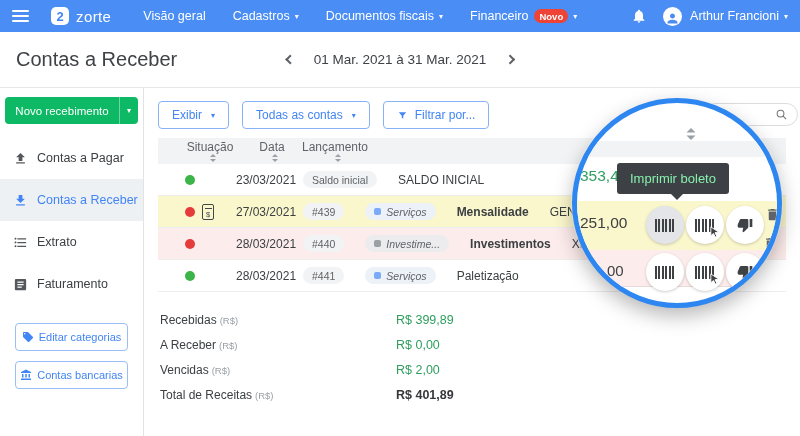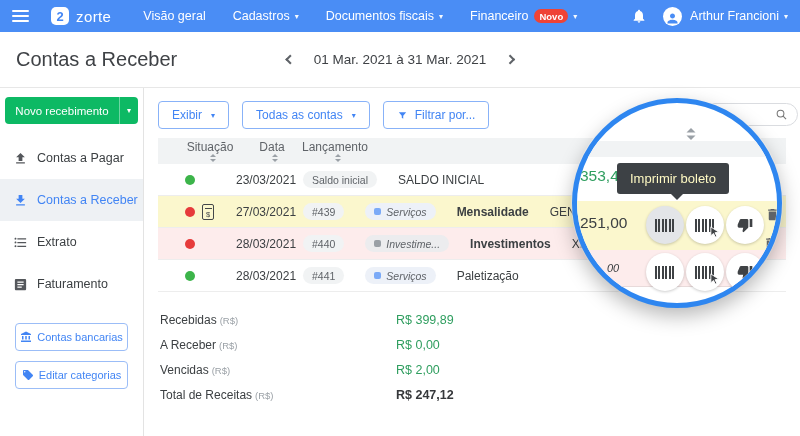--- a/index.html
+++ b/index.html
@@ -112,22 +112,22 @@
   .lens { position:absolute; left:572px; top:98px; width:210px; height:210px;
     border-radius:50%; border:5px solid #2e86f0; background:#fff; overflow:hidden;
     box-shadow:0 8px 20px rgba(0,0,0,.28), 0 0 0 1px rgba(255,255,255,.7); z-index:10; }
   .lz-band { position:absolute; top:38px; left:0; right:0; height:16px; background:#f1f3f4; }
   .lz-sort { position:absolute; left:106px; top:27px; transform:scale(1.5); }
   .lz-yellow { position:absolute; top:98px; left:0; right:0; height:49px; background:#fbf7cd; }
   .lz-pink { position:absolute; top:147px; left:0; right:0; height:37px; background:#fdecec;
     border-bottom:1px solid #e8dada; }
   .lz-val1 { position:absolute; left:3px; top:64px; font-size:15.5px; color:#2f9e5f; font-weight:500;}
   .lz-val2 { position:absolute; left:3px; top:111px; font-size:15.5px; color:#3c4043; }
-  .lz-val3 { position:absolute; left:30px; top:159px; font-size:11px; color:#3c4043;font-style:italic; }
-  .lz-tip { position:absolute; left:40px; top:60px; background:#3d4145; color:#fef9c3;
+  .lz-val3 { position:absolute; left:30px; top:159px; font-size:15px; color:#3c4043; }
+  .lz-tip { position:absolute; left:40px; top:60px; background:#3d4145; color:#86efac;
     font-size:13px; padding:8px 13px; border-radius:3px; z-index:4; white-space:nowrap; }
   .lz-tip::after { content:""; position:absolute; left:54px; bottom:-6px;
     border:6px solid transparent; border-bottom:none; border-top:6px solid #3d4145; }
   .lz-btn { position:absolute; width:38px; height:38px; border-radius:50%; background:#fff;
     box-shadow:0 1px 3px rgba(0,0,0,.2); display:flex; align-items:center;
     justify-content:center; cursor:pointer; z-index:3; }
   .lz-btn.hovered { background:#e3e5e8; }
   .barcode { width:20px; height:13px;
     background:repeating-linear-gradient(90deg,#3f4245 0 2px,transparent 2px 3.5px); }
   .bc-wrap { position:relative; display:flex; }
@@ -225,29 +225,29 @@
         <div class="side-item">
           <svg width="15" height="15" viewBox="0 0 24 24">
               <path d="M19 3H5c-1.1 0-2 .9-2 2v14c0 1.1.9 2 2 2h14c1.1 0 2-.9 2-2V5c0-1.1-.9-2-2-2zm-5 14H7v-2h7v2zm3-4H7v-2h10v2zm0-4H7V7h10v2z"></path>
             </svg>
           <span>Faturamento</span>
         </div>
       </div>
       <div class="side-foot">
         <div class="btn-outline">
           <svg width="12" height="12" viewBox="0 0 24 24">
-              <path d="M4 10h3v7H4zm6.5 0h3v7h-3zM2 19h20v3H2zm15-9h3v7h-3zm-5-9L2 6v2h20V6z"></path>
-            </svg>
-          <span>Contas bancarias</span>
+              <path d="M21.41 11.58l-9-9C12.05 2.22 11.55 2 11 2H4c-1.1 0-2 .9-2 2v7c0 .55.22 1.05.59 1.42l9 9c.36.36.86.58 1.41.58.55 0 1.05-.22 1.41-.59l7-7c.37-.36.59-.86.59-1.41 0-.55-.23-1.06-.59-1.42zM5.5 7C4.67 7 4 6.33 4 5.5S4.67 4 5.5 4 7 4.67 7 5.5 6.33 7 5.5 7z"></path>
+            </svg>
+          <span>Editar categorias</span>
         </div>
         <div class="btn-outline">
           <svg width="12" height="12" viewBox="0 0 24 24">
-              <path d="M21.41 11.58l-9-9C12.05 2.22 11.55 2 11 2H4c-1.1 0-2 .9-2 2v7c0 .55.22 1.05.59 1.42l9 9c.36.36.86.58 1.41.58.55 0 1.05-.22 1.41-.59l7-7c.37-.36.59-.86.59-1.41 0-.55-.23-1.06-.59-1.42zM5.5 7C4.67 7 4 6.33 4 5.5S4.67 4 5.5 4 7 4.67 7 5.5 6.33 7 5.5 7z"></path>
-            </svg>
-          <span>Editar categorias</span>
+              <path d="M4 10h3v7H4zm6.5 0h3v7h-3zM2 19h20v3H2zm15-9h3v7h-3zm-5-9L2 6v2h20V6z"></path>
+            </svg>
+          <span>Contas bancarias</span>
         </div>
       </div>
     </div>
 
     <div class="main">
       <div class="toolbar">
         <div class="tb-btn">
           <span>Exibir</span>
           <span class="tb-caret">▾</span>
         </div>
@@ -370,21 +370,21 @@
         <div class="sum-row">
           <span class="sum-label">
             <span>Vencidas</span><span class="sum-suffix">(R$)</span>
           </span>
           <span class="sum-value v-green">R$ 2,00</span>
         </div>
         <div class="sum-row">
           <span class="sum-label">
             <span>Total de Receitas</span><span class="sum-suffix">(R$)</span>
           </span>
-          <span class="sum-value v-total">R$ 247,12</span>
+          <span class="sum-value v-total">R$ 401,89</span>
         </div>
       </div>
     </div>
   </div>
 
   <div class="lens">
     <div class="lz-band"></div>
     <span class="lz-sort sorter">
         <span class="s-up"></span>
         <span class="s-down"></span>

